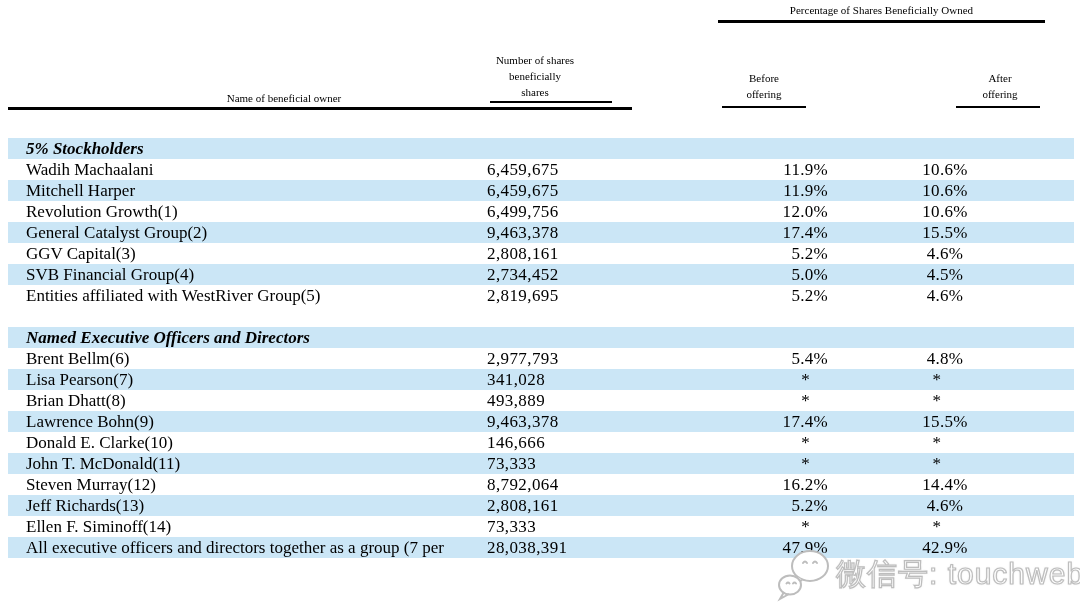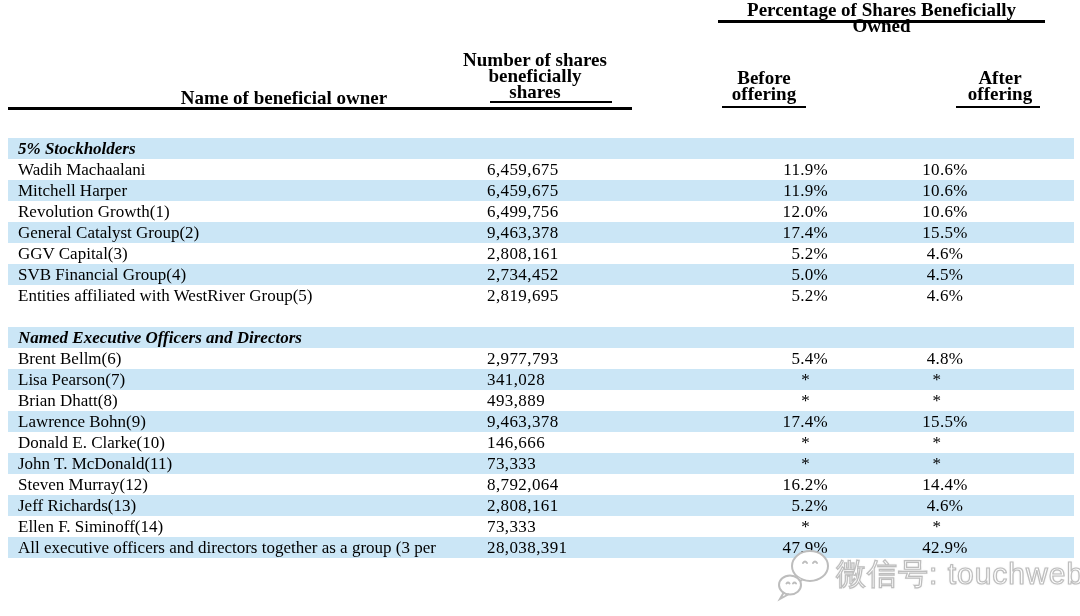--- a/index.html
+++ b/index.html
@@ -4,40 +4,40 @@
 <style>
   html, body { margin: 0; padding: 0; background: #ffffff; }
   body {
     width: 1080px; height: 616px; position: relative; overflow: hidden;
     font-family: "Liberation Serif", "DejaVu Serif", serif;
     color: #000;
   }
   .abs { position: absolute; }
 
   
-  .hdr { font-weight: bold; font-size: 19px; line-height: 16px; text-align: center; }
+  .hdr { font-weight: normal; font-size: 11px; line-height: 16px; text-align: center; }
   #spanner-header { top: 2px; left: 718px; width: 327px; }
   #spanner-rule   { top: 20px; left: 718px; width: 327px; height: 3px; background: #000; }
   #col-name-header   { top: 90px; left: 150px; width: 268px; text-align: center; }
   #col-shares-header { top: 52px; left: 460px; width: 150px; }
   #col-before-header { top: 70px; left: 714px; width: 100px; }
   #col-after-header  { top: 70px; left: 950px; width: 100px; }
   .hdr span { display: block; }
   #owned-rule  { top: 101px; left: 490px; width: 122px; height: 2px; background: #000; }
   #main-rule   { top: 107px; left: 8px;   width: 624px; height: 3px; background: #000; }
   #before-rule { top: 106px; left: 722px; width: 84px;  height: 2px; background: #000; }
   #after-rule  { top: 106px; left: 956px; width: 84px;  height: 2px; background: #000; }
 
   
   #rows { top: 138px; left: 8px; width: 1066px; }
   .row { display: flex; height: 21px; line-height: 21px; font-size: 17px; }
   .row.hl { background: #cbe6f6; }
   .row.spacer { background: transparent; }
   .cell { box-sizing: border-box; white-space: nowrap; }
-  .cell.name   { flex: 0 0 479px; padding-left: 10px; overflow: hidden; }
+  .cell.name   { flex: 0 0 479px; padding-left: 18px; overflow: hidden; }
   .cell.shares { flex: 0 0 121px; letter-spacing: 0.4px; }
   .cell.before { flex: 0 0 220px; text-align: right; letter-spacing: 0.3px; }
   .cell.after  { flex: 1 1 auto;  text-align: center; letter-spacing: 0.3px; padding-right: 12px; }
   .cell.ast { padding-right: 18px; }
   .cell.after.ast { padding-right: 28px; }
   .row.section .cell.name { font-weight: bold; font-style: italic; flex: 1 1 auto; }
 
   
   #watermark {
     top: 543px; left: 776px; width: 296px; height: 62px;
@@ -182,21 +182,21 @@
     <div class="cell before">5.2%</div>
     <div class="cell after">4.6%</div>
   </div>
     <div class="row">
     <div class="cell name">Ellen F. Siminoff(14)</div>
     <div class="cell shares">73,333</div>
     <div class="cell before ast">*</div>
     <div class="cell after ast">*</div>
   </div>
     <div class="row hl">
-    <div class="cell name">All executive officers and directors together as a group (3 per</div>
+    <div class="cell name">All executive officers and directors together as a group (7 per</div>
     <div class="cell shares">28,038,391</div>
     <div class="cell before">47.9%</div>
     <div class="cell after">42.9%</div>
   </div>
   </div>
 
 <div class="abs" id="watermark">
   <span>
     <svg id="wechat-icon-svg" width="56" height="58" viewBox="0 0 56 58">
       <g fill="#ffffff" stroke="#bdbdbd" stroke-width="2">

